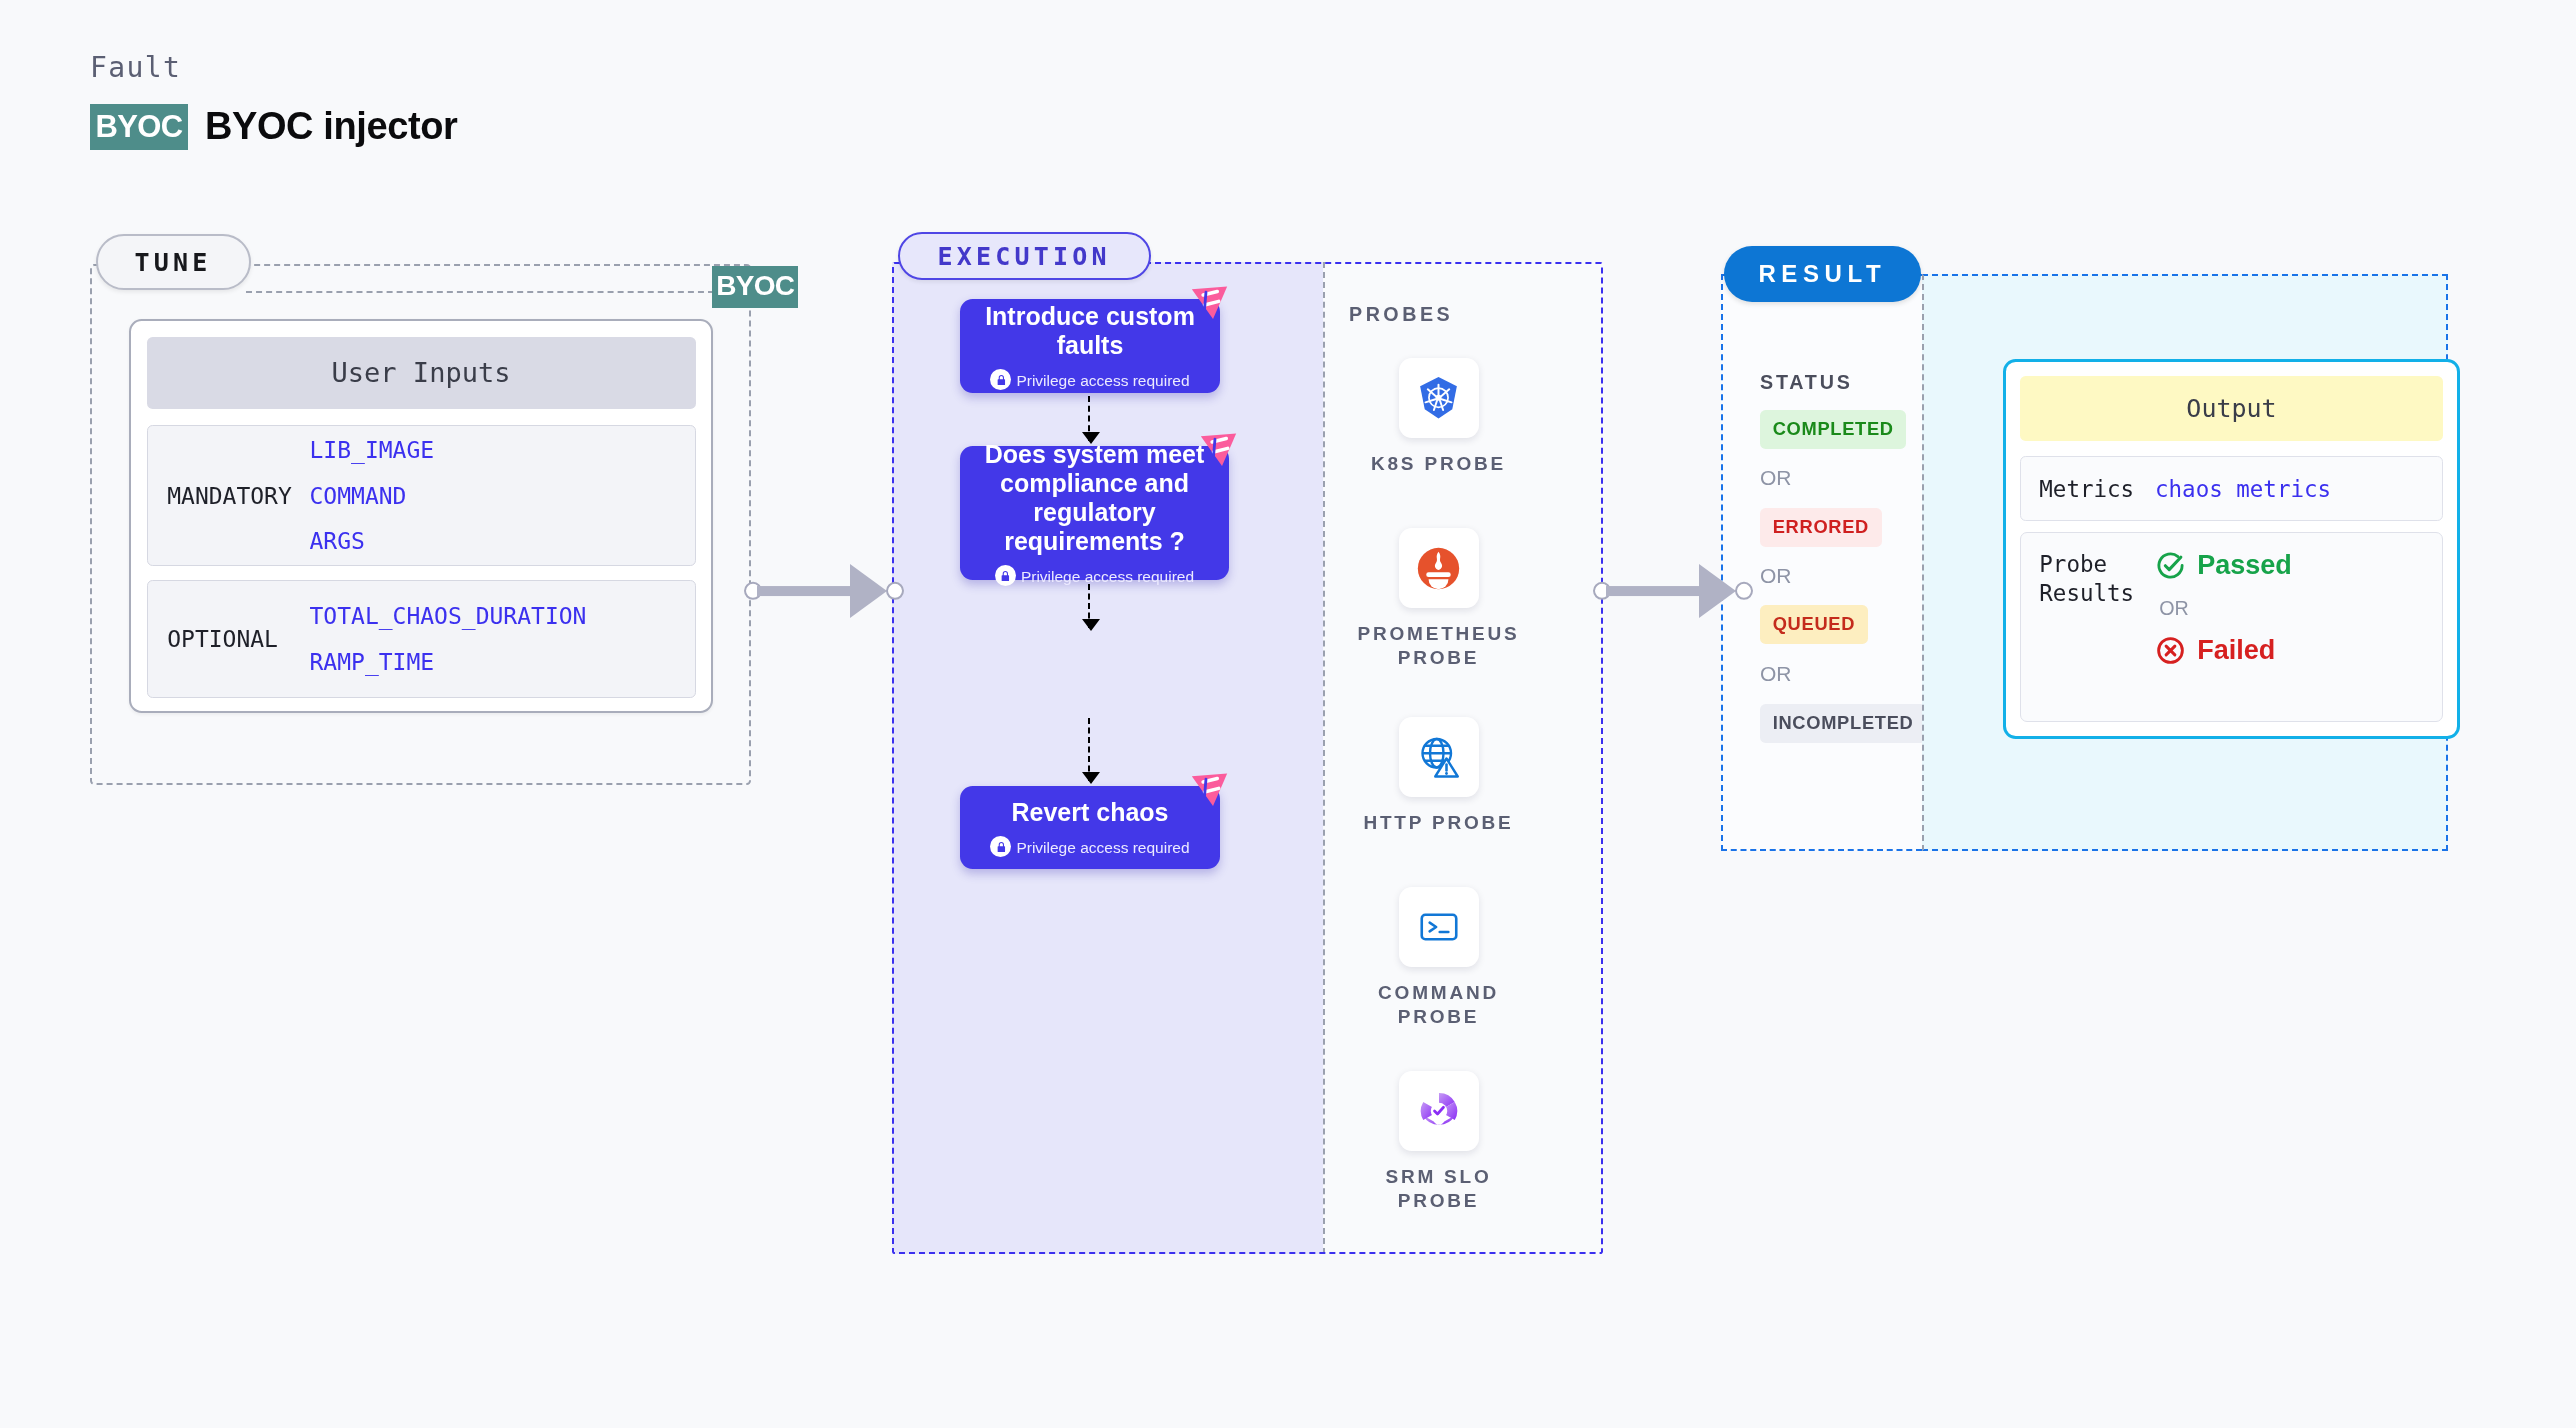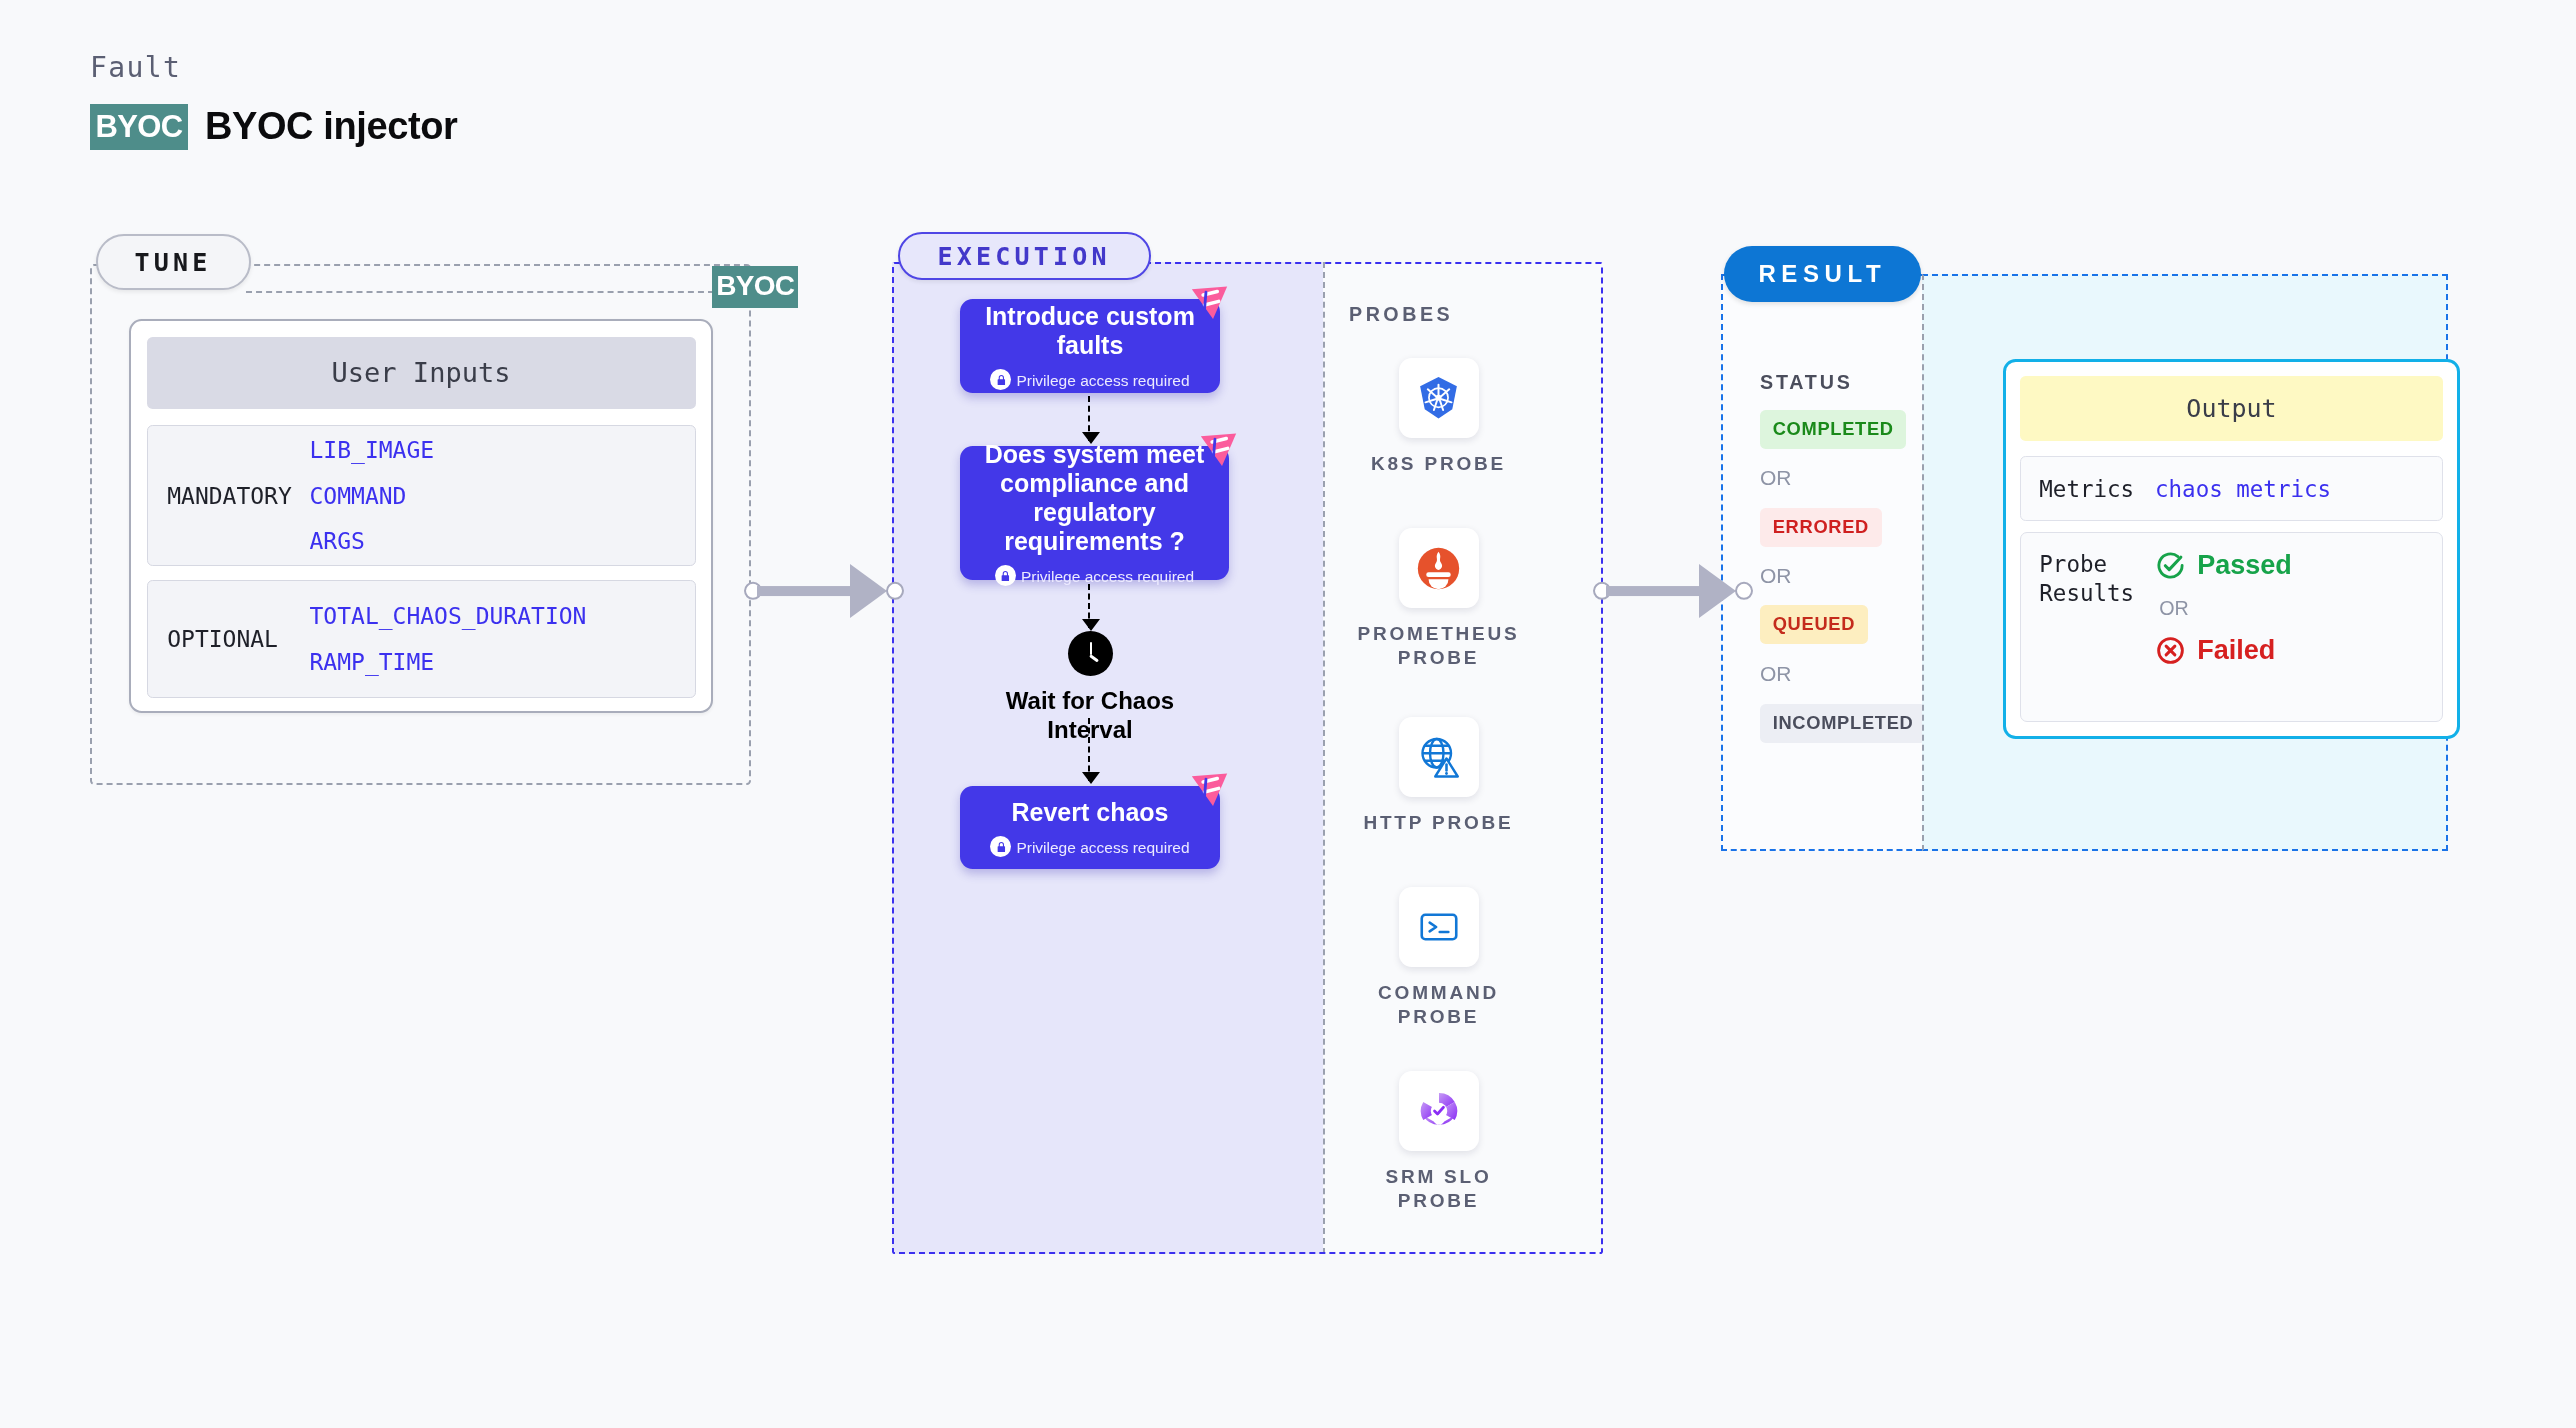--- a/index.html
+++ b/index.html
@@ -340,24 +340,20 @@
           </svg>
       </span>
       <span>Privilege access required</span>
     </div>
   </div>
 
   <div id="arrow-2" class="dashed-arrow">
       <i class="arrow-tip"></i>
     </div>
 
-  <div id="wait-node">
-    <div id="clock-icon"></div>
-    <div id="wait-label">Wait for Chaos Interval</div>
-  </div>
 
   <div id="arrow-3" class="dashed-arrow">
       <i class="arrow-tip"></i>
     </div>
 
   <div id="node-revert" class="node">
     <svg class="harness-mark" viewBox="0 0 58 52">
       <path d="M4 6 L54 2 L34 48 Z" fill="#fb5c9c"></path>
       <path d="M20 14 L40 9" stroke="#fff" stroke-width="5" stroke-linecap="round"></path>
       <path d="M22 28 L42 23" stroke="#fff" stroke-width="5" stroke-linecap="round"></path>

